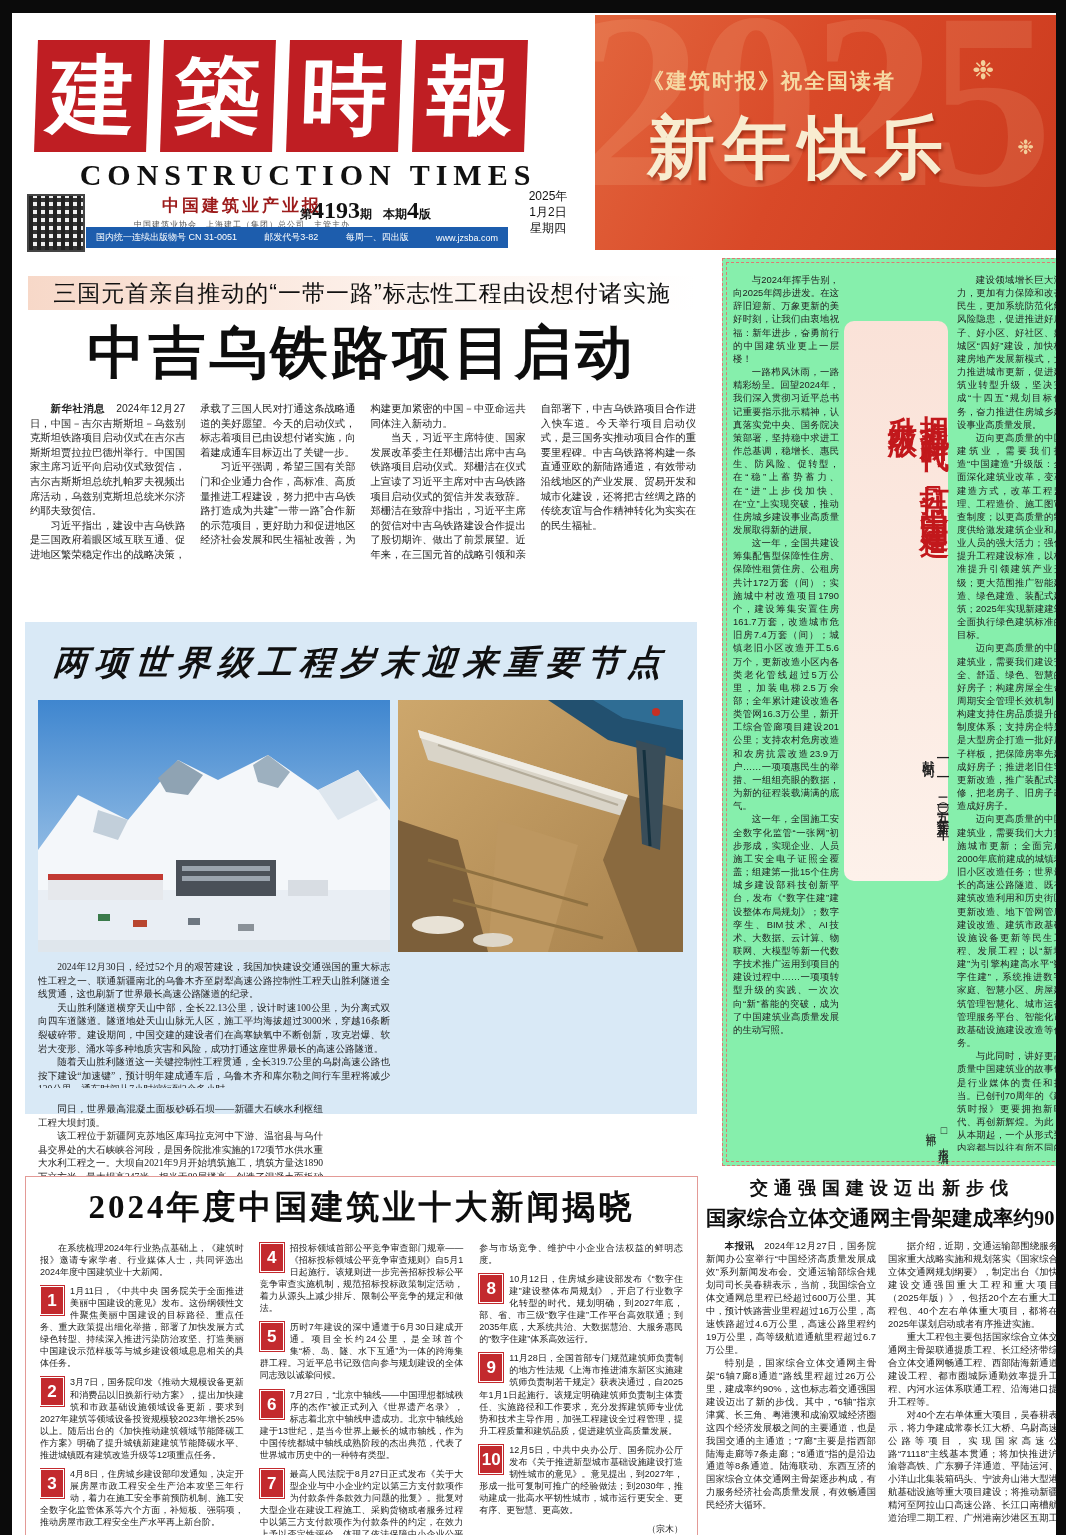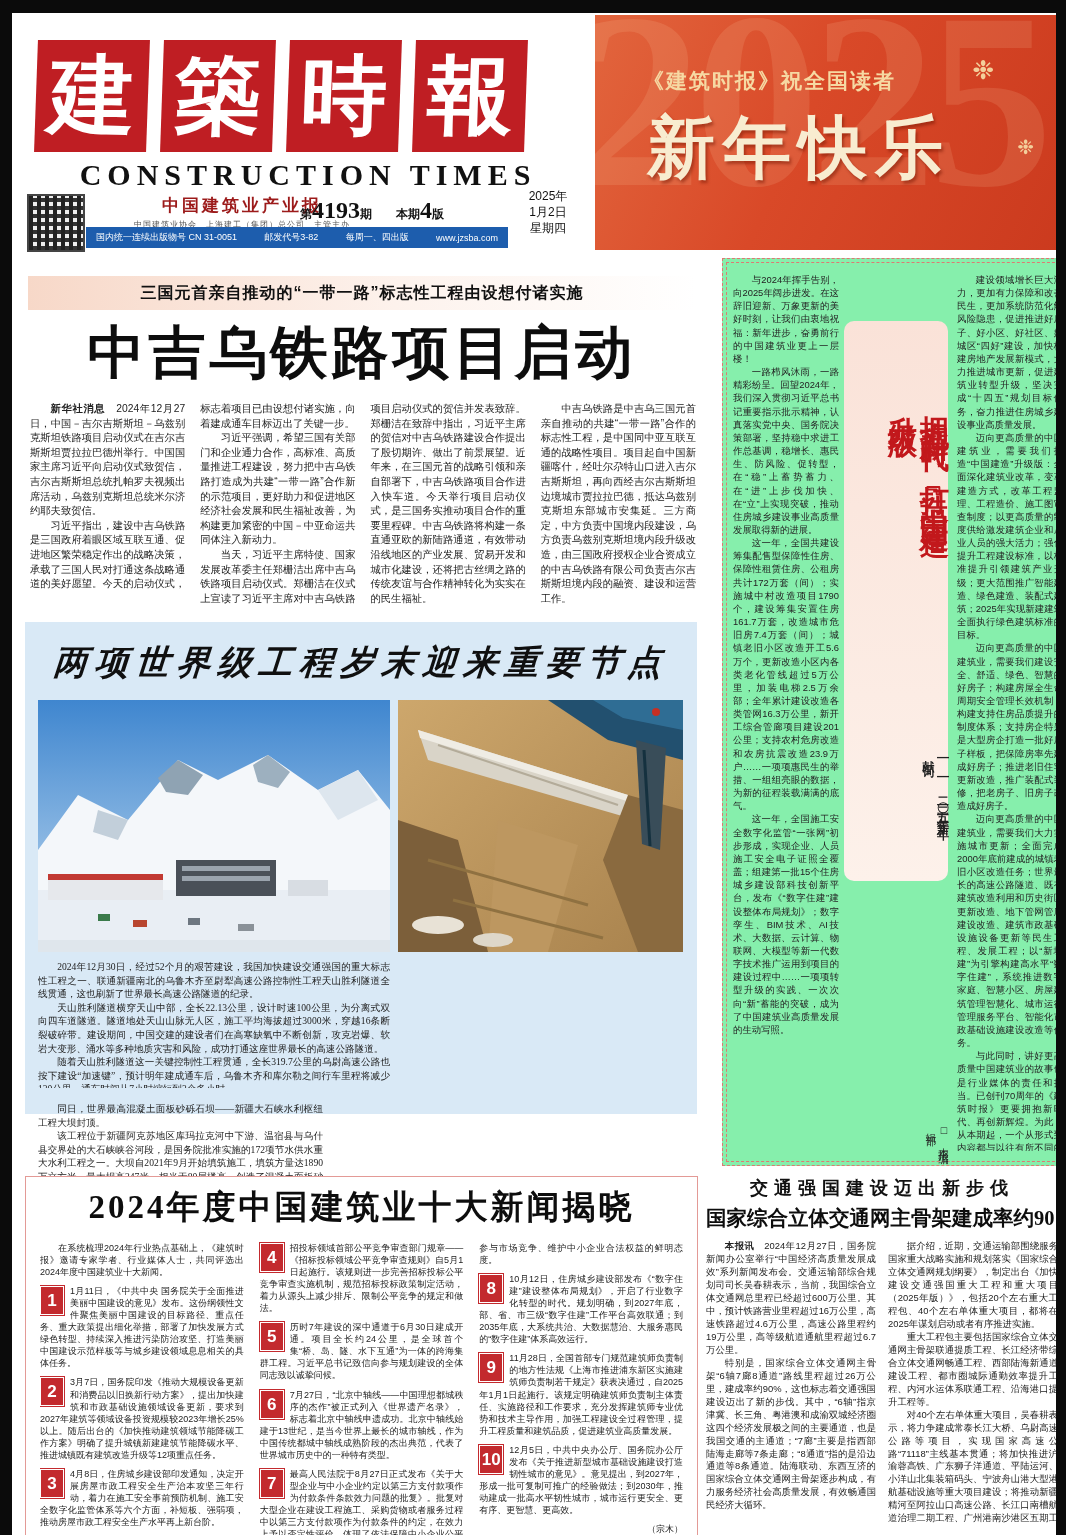--- a/index.html
+++ b/index.html
@@ -54,21 +54,21 @@
     color:#f8ecd0;letter-spacing:8px;font-family:"Liberation Serif","DejaVu Serif",serif;
     text-shadow:2px 3px 3px rgba(110,20,0,.45);}
   .spark{position:absolute;color:#f3cf9b;font-size:26px;}
   .spark.s1{right:70px;top:40px;}
   .spark.s2{right:30px;top:120px;font-size:20px;}
 
   
   .kicker-band{position:absolute;left:28px;top:276px;width:668px;height:34px;
     background:linear-gradient(90deg,#f7d8c8,#fdf2ec 55%,#ffffff);
     display:flex;align-items:center;justify-content:center;}
-  .kicker-band span{font-size:16px;font-weight:700;color:#111;letter-spacing:1px;}
+  .kicker-band span{font-size:23px;font-weight:400;color:#111;letter-spacing:1px;}
   .lead-headline{position:absolute;left:28px;top:310px;width:668px;height:86px;
     display:flex;align-items:center;justify-content:center;
     font-size:57px;font-weight:900;letter-spacing:4px;color:#0d0d0d;}
   .lead-body{position:absolute;left:30px;top:402px;width:666px;height:212px;
     column-count:4;column-gap:15px;font-size:10.3px;line-height:1.42;text-align:justify;
     overflow:hidden;color:#222;}
   .lead-body p{margin:0;text-indent:2em;}
   .dateline{font-weight:700;}
 
   
@@ -151,21 +151,21 @@
 </div>
 <div class="eng-title">CONSTRUCTION TIMES</div>
 
 <div class="qr"></div>
 <div class="mast-center">
   <div class="mast-tagline">中国建筑业产业报</div>
   <div class="mast-org">中国建筑业协会　上海建工（集团）总公司　主管主办</div>
 </div>
 <div class="issue-block">
   <span class="issue-small">第</span><span class="issue-big">4193</span><span class="issue-small">期</span>
-  <span class="issue-small" style="margin-left:20px;">本期</span><span class="issue-big">4</span><span class="issue-small">版</span>
+  <span class="issue-small" style="margin-left:7px;">本期</span><span class="issue-big">4</span><span class="issue-small">版</span>
 </div>
 <div class="blue-bar">
   <span>国内统一连续出版物号 CN 31-0051</span>
   <span>邮发代号3-82</span>
   <span>每周一、四出版</span>
   <span>www.jzsba.com</span>
 </div>
 <div class="date-block">
   <div>2025年</div>
   <div>1月2日</div>
@@ -182,21 +182,20 @@
 
 <div class="kicker-band">
   <span>三国元首亲自推动的“一带一路”标志性工程由设想付诸实施</span>
 </div>
 <div class="lead-headline serif">中吉乌铁路项目启动</div>
 <div class="lead-body">
   <p><b class="dateline">新华社消息</b><span>　2024年12月27日，中国－吉尔吉斯斯坦－乌兹别克斯坦铁路项目启动仪式在吉尔吉斯斯坦贾拉拉巴德州举行。中国国家主席习近平向启动仪式致贺信，吉尔吉斯斯坦总统扎帕罗夫视频出席活动，乌兹别克斯坦总统米尔济约耶夫致贺信。</span></p>
   <p>习近平指出，建设中吉乌铁路是三国政府着眼区域互联互通、促进地区繁荣稳定作出的战略决策，承载了三国人民对打通这条战略通道的美好愿望。今天的启动仪式，标志着项目已由设想付诸实施，向着建成通车目标迈出了关键一步。</p>
   <p>习近平强调，希望三国有关部门和企业通力合作，高标准、高质量推进工程建设，努力把中吉乌铁路打造成为共建“一带一路”合作新的示范项目，更好助力和促进地区经济社会发展和民生福祉改善，为构建更加紧密的中国－中亚命运共同体注入新动力。</p>
   <p>当天，习近平主席特使、国家发展改革委主任郑栅洁出席中吉乌铁路项目启动仪式。郑栅洁在仪式上宣读了习近平主席对中吉乌铁路项目启动仪式的贺信并发表致辞。郑栅洁在致辞中指出，习近平主席的贺信对中吉乌铁路建设合作提出了殷切期许、做出了前景展望。近年来，在三国元首的战略引领和亲自部署下，中吉乌铁路项目合作进入快车道。今天举行项目启动仪式，是三国务实推动项目合作的重要里程碑。中吉乌铁路将构建一条直通亚欧的新陆路通道，有效带动沿线地区的产业发展、贸易开发和城市化建设，还将把古丝绸之路的传统友谊与合作精神转化为实实在的民生福祉。</p>
-  <p>中吉乌铁路是中吉乌三国元首亲自推动的共建“一带一路”合作的标志性工程，是中国同中亚互联互通的战略性项目。项目起自中国新疆喀什，经吐尔尕特山口进入吉尔吉斯斯坦，再向西经吉尔吉斯斯坦边境城市贾拉拉巴德，抵达乌兹别克斯坦东部城市安集延。三方商定，中方负责中国境内段建设，乌方负责乌兹别克斯坦境内段升级改造，由三国政府授权企业合资成立的中吉乌铁路有限公司负责吉尔吉斯斯坦境内段的融资、建设和运营工作。</p>
 
 </div>
 
 <div class="feature">
   <div class="feature-title">两项世界级工程岁末迎来重要节点</div>
   <div class="photo-row">
     <svg class="photo" width="352" height="252" viewBox="0 0 352 252">
       <defs>
         <linearGradient id="sky" x1="0" y1="0" x2="0" y2="1">
           <stop offset="0" stop-color="#3f86cf"></stop>

